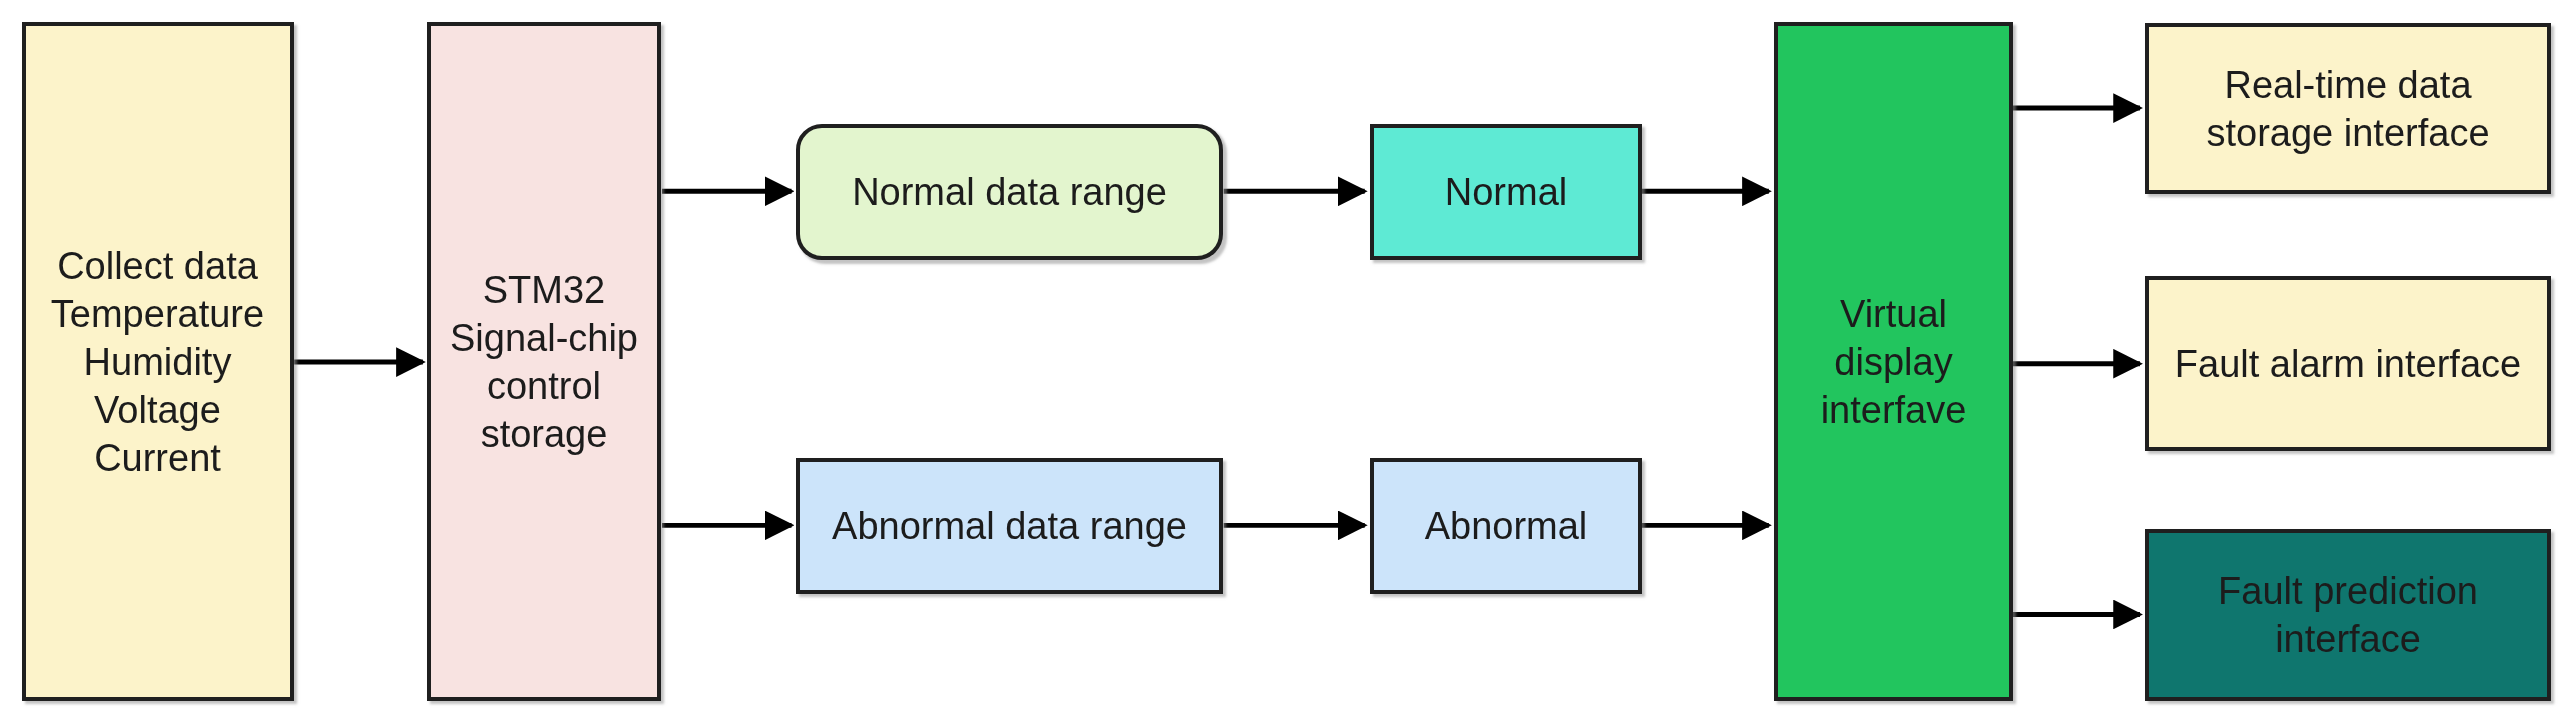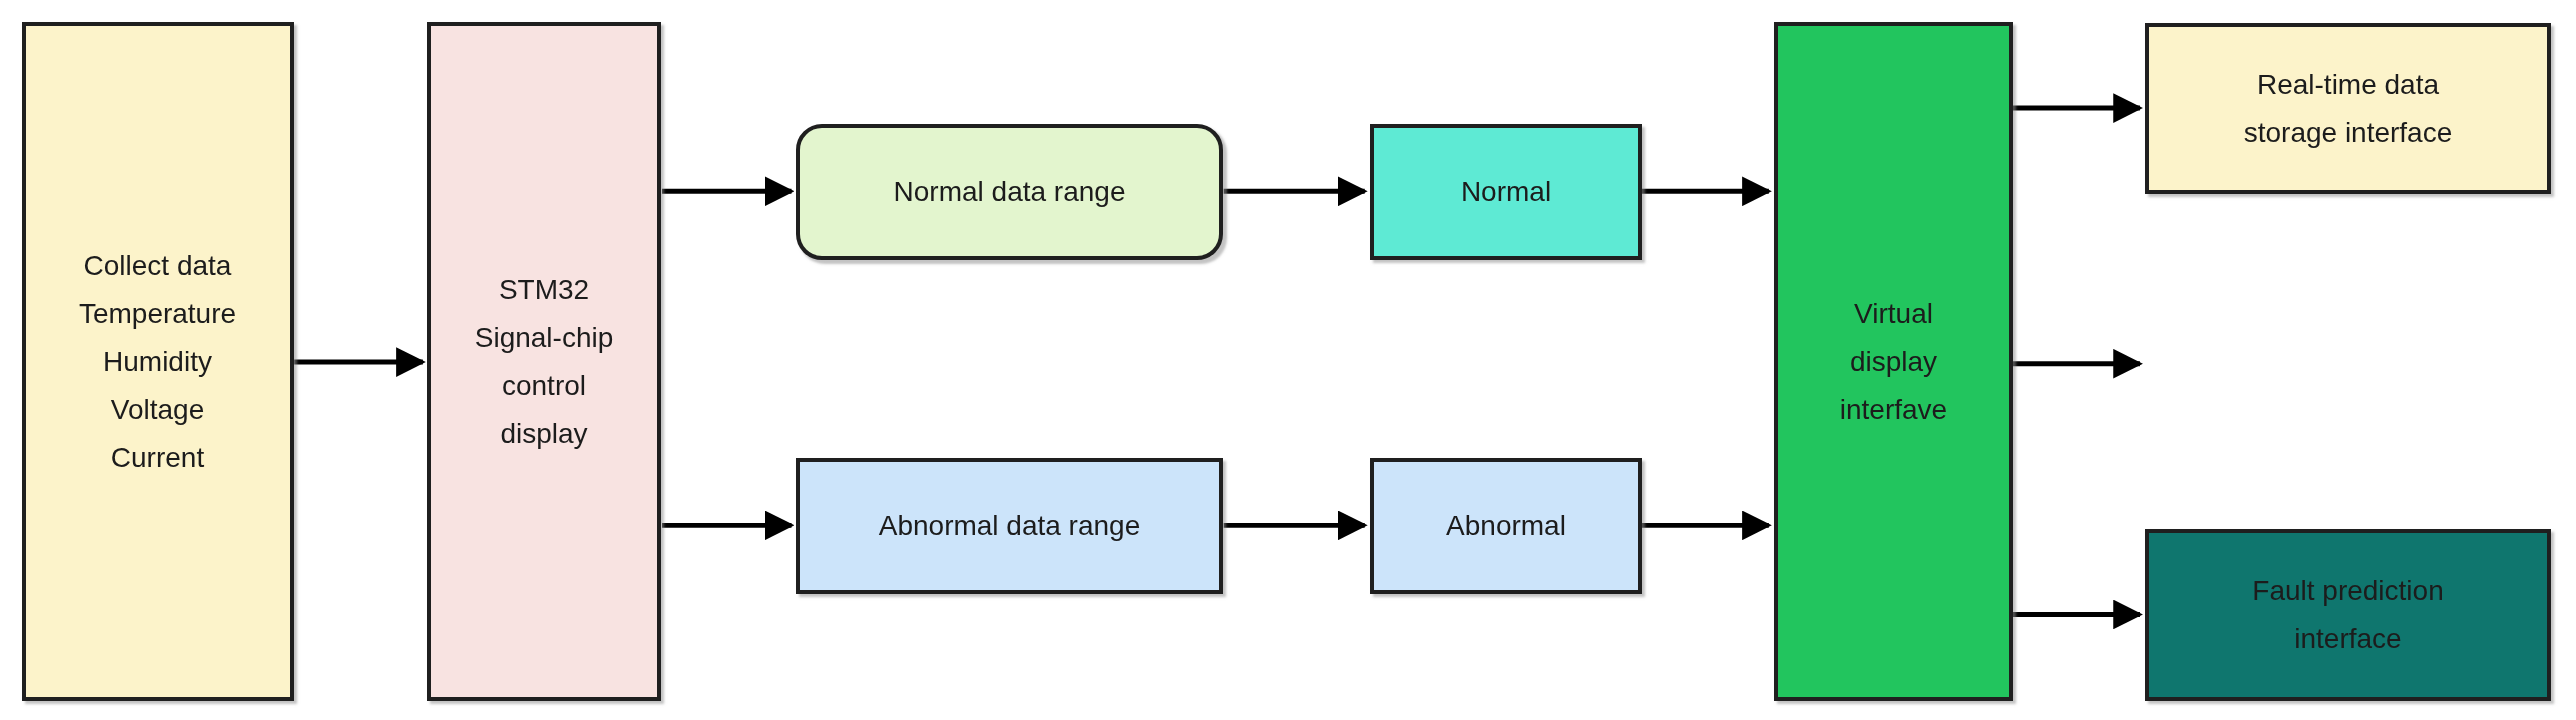--- a/index.html
+++ b/index.html
@@ -11,21 +11,21 @@
     overflow:hidden;
   }
   .node{
     position:absolute;
     box-sizing:border-box;
     border:4.1px solid #1f1f1f;
     display:flex;
     align-items:center;
     justify-content:center;
     text-align:center;
-    font-size:28px;
+    font-size:38px;
     line-height:48px;
     color:#1c1c1c;
     white-space:pre-line;
     box-shadow:3.3px 3.3px 2.5px rgba(145,145,145,0.55);
   }
   
   .n-collect    {left:21.5px;  top:22px;  width:272px; height:679px;}
   .n-stm32      {left:427px; top:22px;  width:234px; height:679px;}
   .n-normrange  {left:796px; top:124px; width:427px; height:136px;border-radius:26px;}
   .n-normal     {left:1370px;top:124px; width:272px; height:136px;}
@@ -61,27 +61,28 @@
   </svg>
 
   <div class="node n-collect" style="background-color: rgb(252, 243, 202);">Collect data
 Temperature
 Humidity
 Voltage
 Current</div>
   <div class="node n-stm32" style="background-color: rgb(248, 227, 225);">STM32
 Signal-chip
 control
-display</div>
+storage</div>
   <div class="node n-normrange" style="background-color: rgb(227, 245, 206);">Normal data range</div>
   <div class="node n-normal" style="background-color: #5eead4;">Normal</div>
   <div class="node n-abnrange" style="background-color: rgb(204, 228, 250);">Abnormal data range</div>
   <div class="node n-abnormal" style="background-color: rgb(204, 228, 250);">Abnormal</div>
   <div class="node n-virtual" style="background-color: #22c55e;">Virtual
 display
 interfave</div>
   <div class="node n-storage" style="background-color: rgb(252, 243, 202);">Real-time data
 storage interface</div>
+  <div class="node n-alarm" style="background-color: rgb(252, 243, 202);">Fault alarm interface</div>
   <div class="node n-predict" style="background-color: #0f766e;">Fault prediction
 interface</div>
 
 </div>
 
 
 </body></html>

